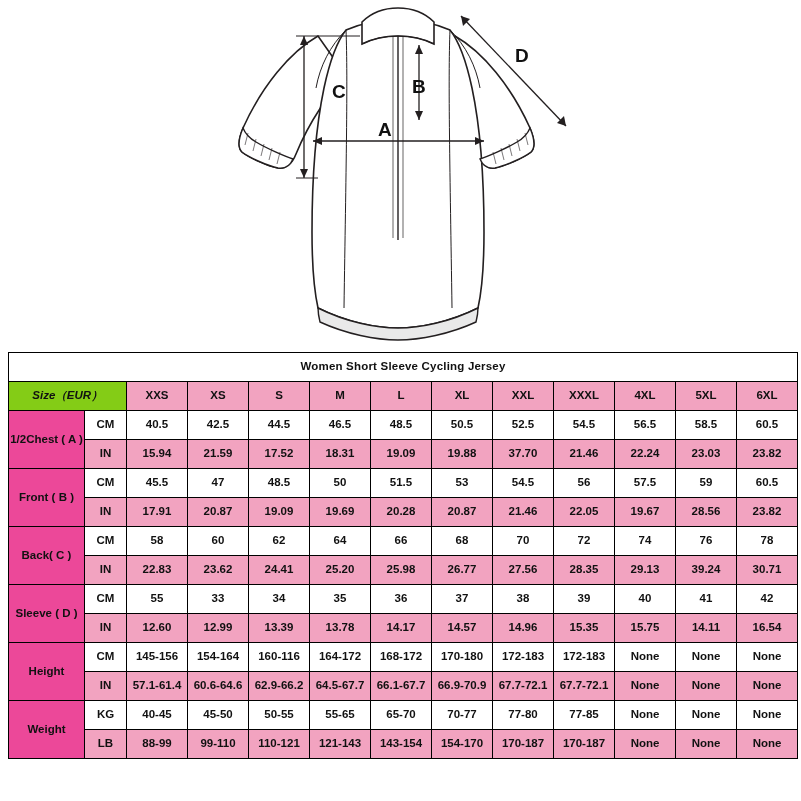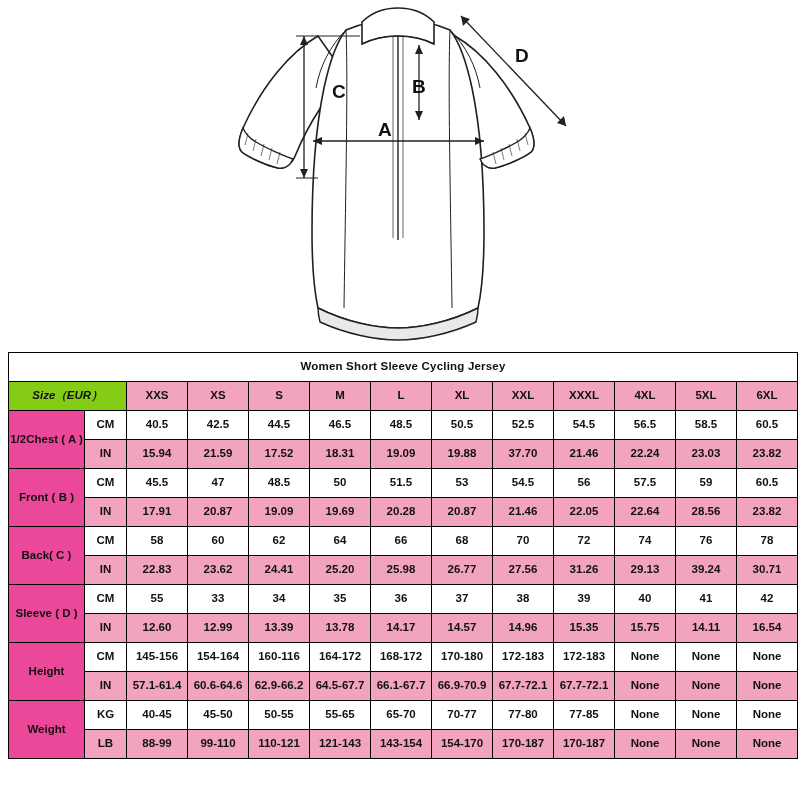--- a/index.html
+++ b/index.html
@@ -272,21 +272,21 @@
           <tr>
             <td class="unit-cell pink">IN</td>
             <td class="pink">17.91</td>
             <td class="pink">20.87</td>
             <td class="pink">19.09</td>
             <td class="pink">19.69</td>
             <td class="pink">20.28</td>
             <td class="pink">20.87</td>
             <td class="pink">21.46</td>
             <td class="pink">22.05</td>
-            <td class="pink">22.64</td>
+            <td class="pink">19.67</td>
             <td class="pink">28.56</td>
             <td class="pink">23.82</td>
           </tr>
           <tr>
             <td class="row-label" rowspan="2">Back( C )</td>
             <td class="unit-cell white">CM</td>
             <td class="white">58</td>
             <td class="white">60</td>
             <td class="white">62</td>
             <td class="white">64</td>
@@ -300,21 +300,21 @@
           </tr>
           <tr>
             <td class="unit-cell pink">IN</td>
             <td class="pink">22.83</td>
             <td class="pink">23.62</td>
             <td class="pink">24.41</td>
             <td class="pink">25.20</td>
             <td class="pink">25.98</td>
             <td class="pink">26.77</td>
             <td class="pink">27.56</td>
-            <td class="pink">31.26</td>
+            <td class="pink">28.35</td>
             <td class="pink">29.13</td>
             <td class="pink">39.24</td>
             <td class="pink">30.71</td>
           </tr>
           <tr>
             <td class="row-label" rowspan="2">Sleeve ( D )</td>
             <td class="unit-cell white">CM</td>
             <td class="white">55</td>
             <td class="white">33</td>
             <td class="white">34</td>

